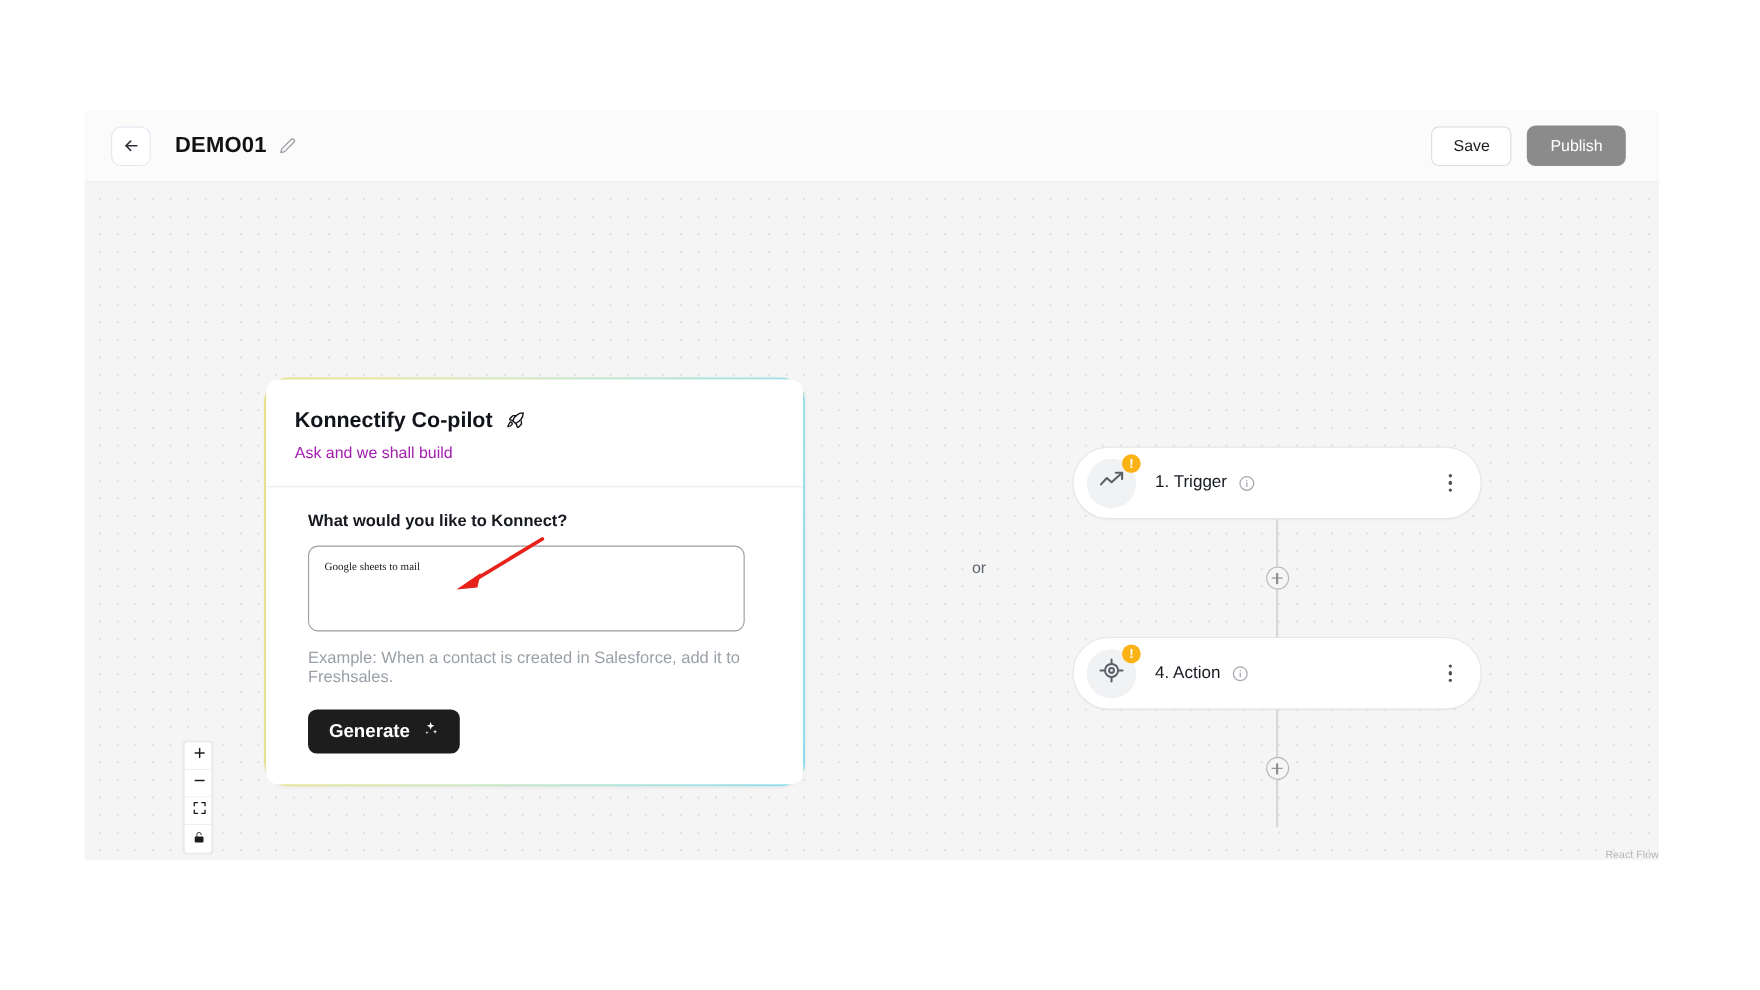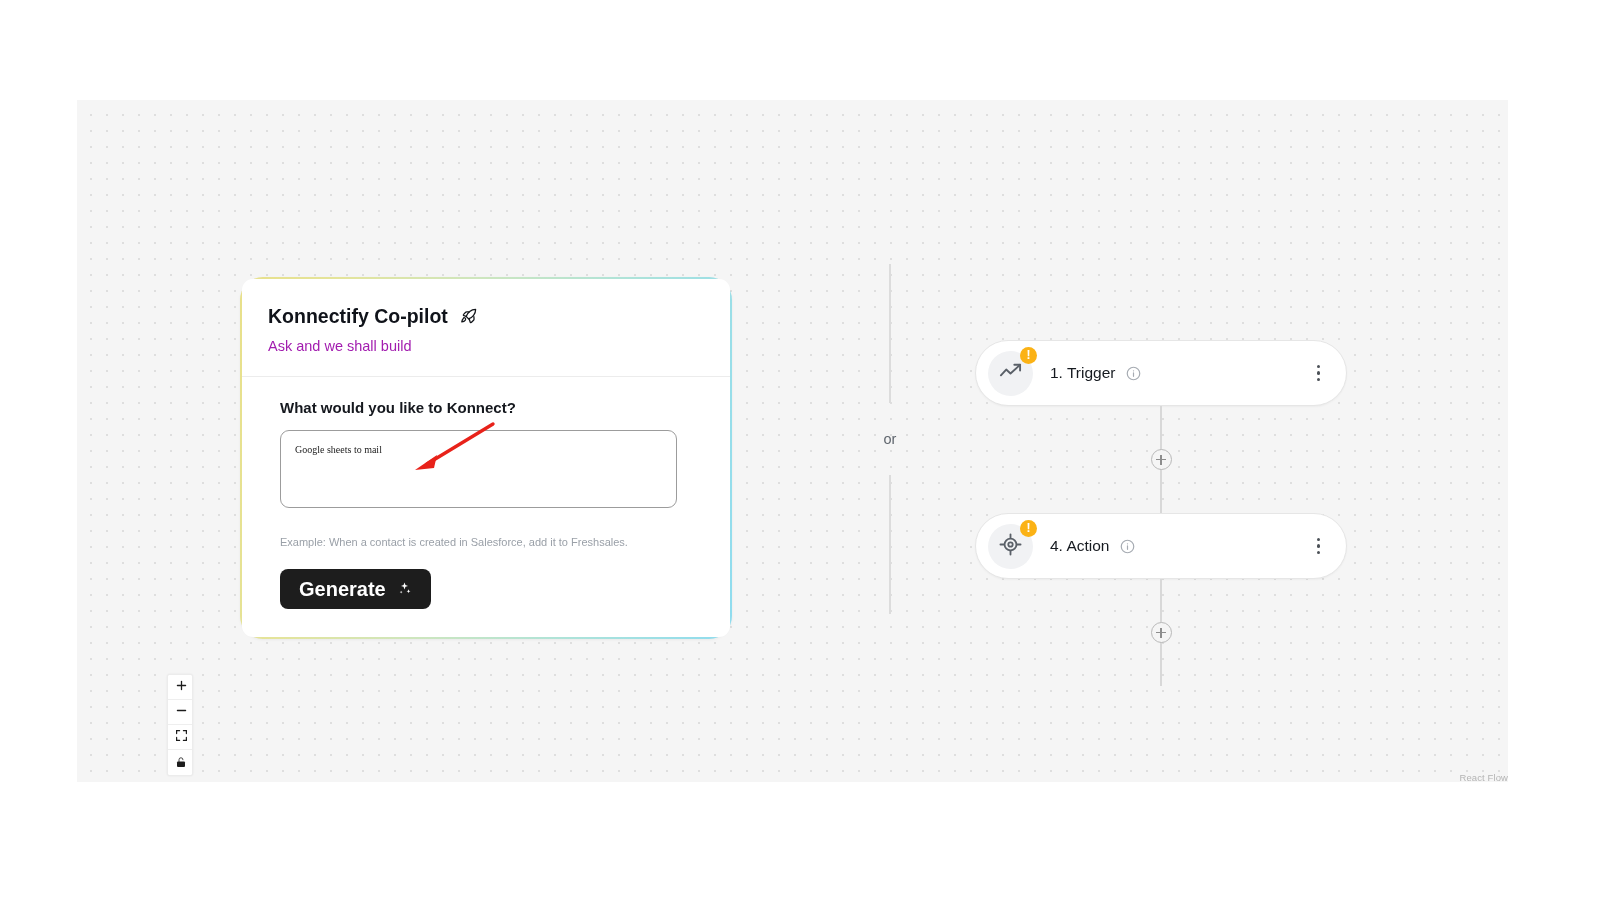--- a/index.html
+++ b/index.html
@@ -152,34 +152,34 @@
     font-family: Liberation Serif, serif;
     font-size: 10px;
     color: #1b1b1b;
     resize: none;
     outline: none;
     line-height: 1.35;
     display: block;
   }
 
   .hint {
-    margin-top: 28px;
-    font-size: 11px;
+    margin-top: 16px;
+    font-size: 15px;
     color: #9aa0a8;
   }
 
   .btn-generate {
     margin-top: 21px;
     height: 40px;
     padding: 0 19px;
     background: #1d1d1d;
     border: none;
     border-radius: 8px;
     font-family: inherit;
-    font-size: 20px;
+    font-size: 17px;
     font-weight: bold;
     color: #fff;
     cursor: pointer;
     display: inline-flex;
     align-items: center;
     gap: 11px;
   }
 
   
   #annotation-arrow {
@@ -188,25 +188,25 @@
     top: 320px;
     width: 90px;
     height: 60px;
     pointer-events: none;
   }
 
   
   #or-divider {
     position: absolute;
     left: 783px;
-    top: 164px;
+    top: 176px;
     width: 60px;
     height: 350px;
     display: flex;
-    flex-direction: column;
+    flex-direction: row;
     align-items: center;
     gap: 21px;
   }
   .or-line { width: 1.6px; background: #dcdcdc; flex: 1 1 auto; }
   .or-label {
     font-size: 14.5px;
     color: #5f656d;
     padding: 7px 0;
   }
 
@@ -317,20 +317,44 @@
     font-size: 9.5px;
     color: #b4b4b4;
     letter-spacing: .1px;
   }
 </style>
 </head>
 <body>
 
 <div id="app-window">
 
+  <div id="app-header">
+
+    <div class="back-btn">
+      <span>
+        <svg width="17" height="17" viewBox="0 0 24 24" fill="none" stroke="#2c2f36" stroke-width="2" stroke-linecap="round" stroke-linejoin="round">
+          <line x1="19" y1="12" x2="5" y2="12"></line>
+          <polyline points="11 18 5 12 11 6"></polyline>
+        </svg>
+      </span>
+    </div>
+
+    <div class="doc-title">DEMO01</div>
+
+    <div class="edit-icon">
+      <svg width="15" height="15" viewBox="0 0 24 24" fill="none" stroke="#61666e" stroke-width="1.9" stroke-linecap="round" stroke-linejoin="round">
+        <path d="M17 3a2.8 2.8 0 1 1 4 4L7.5 20.5 2 22l1.5-5.5L17 3z"></path>
+      </svg>
+    </div>
+
+    <div class="header-spacer"></div>
+
+    <button class="btn-save">Save</button>
+    <button class="btn-publish">Publish</button>
+  </div>
 
   <div id="canvas">
 
     <div id="copilot-card">
       <div class="card-inner">
 
         <div class="card-head">
           <div class="card-title">
             <span>Konnectify Co-pilot</span>
             <span class="rocket-icon">

